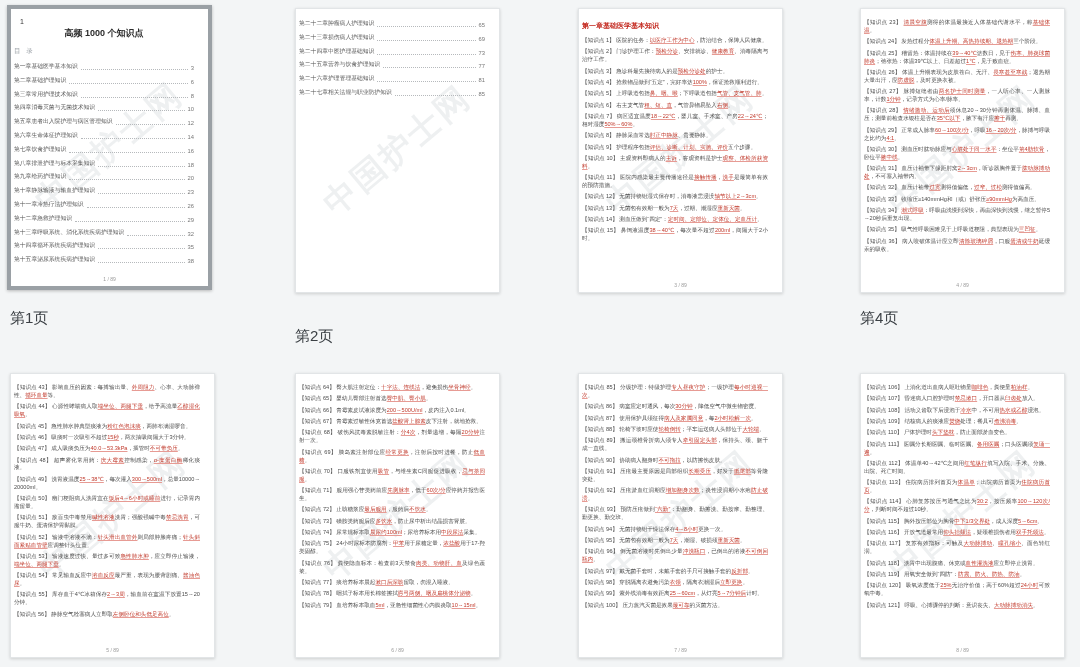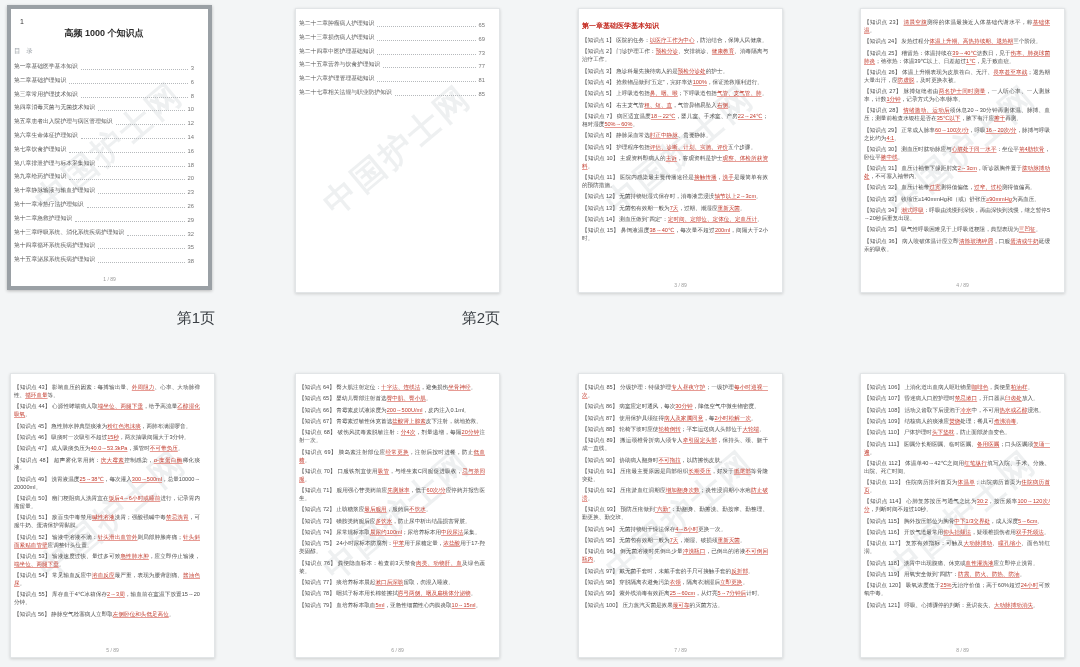--- a/index.html
+++ b/index.html
@@ -32,21 +32,21 @@
   .toc-head{font-size:6.5px;color:#9aa0a6;letter-spacing:2px;margin:0 0 6px 0;}
   .toc-line{display:flex;align-items:flex-end;font-size:5.8px;color:#555;margin-bottom:4.8px;}
   .toc-line .tt{white-space:nowrap;}
   .toc-line .leader{flex:1;border-bottom:1px dotted #b6b9bc;margin:0 3px 1px 3px;min-width:8px;}
   .toc-line .pn{color:#777;}
   .chap-head{font-size:7px;font-weight:bold;color:#c3271d;margin:2px 0 6px 0;}
   .para{font-size:5.6px;line-height:1.42;color:#4c4c4c;margin:0 0 3.4px 0;text-align:justify;}
   .rd{color:#c0392b;text-decoration:underline;text-decoration-color:#e79b94;text-underline-offset:1px;}
   .pfoot{position:absolute;bottom:4px;left:0;width:100%;text-align:center;font-size:5px;color:#999;background:#fff;}
   .plabel{
-    position:absolute;width:205px;text-align:right;
+    position:absolute;width:205px;text-align:left;
     font-size:15px;color:#3b4045;
   }
 </style>
 </head>
 <body>
 
 <div id="canvas">
     <div class="cell sel" style="left: 10px; top: 8px;">
       <div class="page">
         <div class="wm">中国护士网</div>
@@ -167,21 +167,21 @@
             <span class="pn">81</span>
           </div>
           <div class="toc-line">
             <span class="tt">第二十七章相关法规与职业防护知识</span>
             <span class="leader"></span>
             <span class="pn">85</span>
           </div>
         </div>
       </div>
     </div>
-    <div class="plabel" style="left: 295px; top: 309px;">第2页</div>
+    <div class="plabel" style="left: 295px; top: 327px;">第2页</div>
     <div class="cell" style="left: 578px; top: 8px;">
       <div class="page">
         <div class="wm">中国护士网</div>
         <div class="pbody">
           <div class="chap-head">第一章基础医学基本知识</div>
           <div class="para">【知识点 1】 医院的任务：<span class="rd">以医疗工作为中心</span>，防治结合，保障人民健康。</div>
           <div class="para">【知识点 2】 门诊护理工作：<span class="rd">预检分诊</span>、安排就诊、<span class="rd">健康教育</span>、消毒隔离与治疗工作。</div>
           <div class="para">【知识点 3】 急诊科最先接待病人的是<span class="rd">预检分诊处</span>的护士。</div>
           <div class="para">【知识点 4】 抢救物品做到“五定”，完好率达<span class="rd">100%</span>，保证抢救顺利进行。</div>
           <div class="para">【知识点 5】 上呼吸道包括<span class="rd">鼻、咽、喉</span>；下呼吸道包括<span class="rd">气管、支气管、肺</span>。</div>
@@ -214,20 +214,21 @@
           <div class="para">【知识点 31】 血压计袖带下缘距肘窝<span class="rd">2～3cm</span>，听诊器胸件置于<span class="rd">肱动脉搏动处</span>，不可塞入袖带内。</div>
           <div class="para">【知识点 32】 血压计袖带<span class="rd">过宽</span>测得值偏低，<span class="rd">过窄、过松</span>测得值偏高。</div>
           <div class="para">【知识点 33】 收缩压≥140mmHg和（或）舒张压<span class="rd">≥90mmHg</span>为高血压。</div>
           <div class="para">【知识点 34】 <span class="rd">潮式呼吸</span>：呼吸由浅慢到深快，再由深快到浅慢，继之暂停5～20秒后重复出现。</div>
           <div class="para">【知识点 35】 吸气性呼吸困难见于上呼吸道梗阻，典型表现为<span class="rd">三凹征</span>。</div>
           <div class="para">【知识点 36】 病人咬破体温计应立即<span class="rd">清除玻璃碎屑</span>，口服<span class="rd">蛋清或牛奶</span>延缓汞的吸收。</div>
         </div>
         <div class="pfoot">4 / 89</div>
       </div>
     </div>
+    <div class="plabel" style="left: 860px; top: 309px;">第4页</div>
     <div class="cell" style="left: 10px; top: 373px;">
       <div class="page">
         <div class="wm">中国护士网</div>
         <div class="pbody">
           <div class="para">【知识点 43】 影响血压的因素：每搏输出量、<span class="rd">外周阻力</span>、心率、大动脉弹性、<span class="rd">循环血量</span>等。</div>
           <div class="para">【知识点 44】 心源性哮喘病人取<span class="rd">端坐位、两腿下垂</span>，给予高流量<span class="rd">乙醇湿化吸氧</span>。</div>
           <div class="para">【知识点 45】 急性肺水肿典型痰液为<span class="rd">粉红色泡沫痰</span>，两肺布满湿啰音。</div>
           <div class="para">【知识点 46】 吸痰时一次吸引不超过<span class="rd">15秒</span>，两次抽吸间隔大于3分钟。</div>
           <div class="para">【知识点 47】 成人吸痰负压为<span class="rd">40.0～53.3kPa</span>，插管时<span class="rd">不可带负压</span>。</div>
           <div class="para">【知识点 48】 超声雾化常用药：<span class="rd">庆大霉素</span>控制感染，<span class="rd">α-糜蛋白酶</span>稀化痰液。</div>

